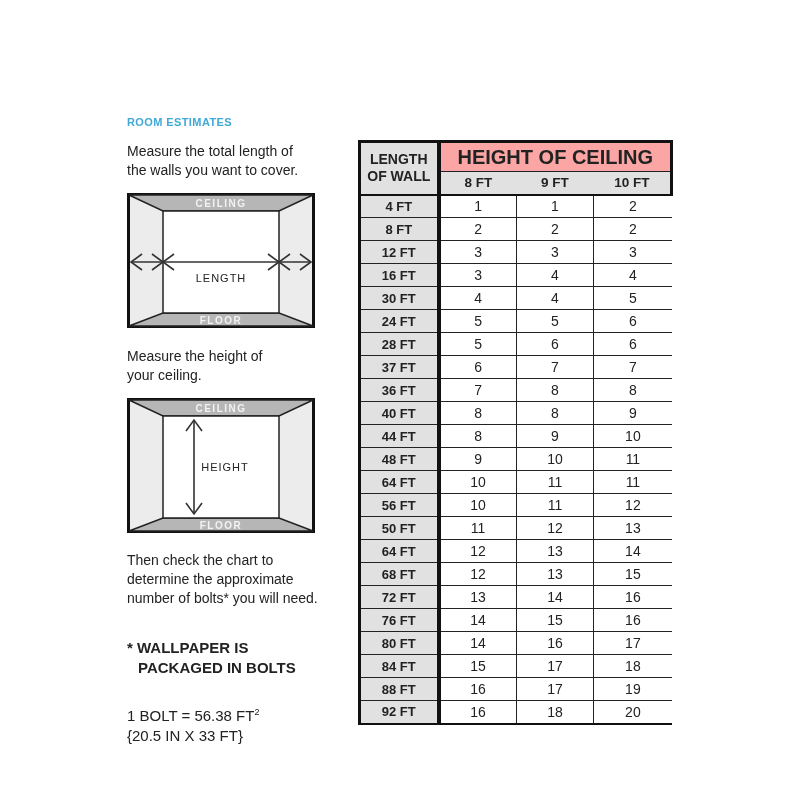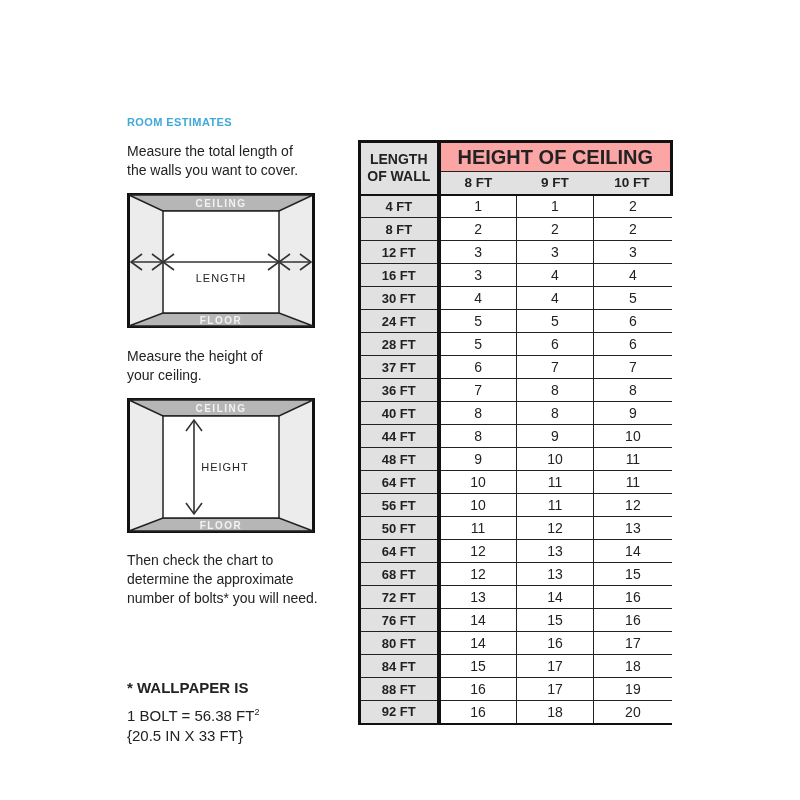--- a/index.html
+++ b/index.html
@@ -16,21 +16,21 @@
   .body-text { font-size:14px; line-height:1.35; color:#222; white-space:pre-line; }
   #p-length { position:absolute; left:127px; top:142px; }
   #p-height { position:absolute; left:127px; top:347px; }
   #p-chart  { position:absolute; left:127px; top:551px; }
 
   .diagram { position:absolute; left:127px; width:188px; height:135px; }
   #diagram-length { top:193px; }
   #diagram-height { top:398px; }
 
   .footnote { position:absolute; left:127px; top:638px; font-size:15px; font-weight:bold;
-              line-height:1.35;margin-top:40px; }
+              line-height:1.35; }
   .footnote .indent { padding-left:11px; }
   .boltinfo { position:absolute; left:127px; top:706px; font-size:15px; font-weight:normal;
               line-height:1.35; }
   .boltinfo sup { font-size:9px; }
 
   #table-heading { position:absolute; left:358px; top:116px; width:315px; text-align:center; }
 
   .bolts-table { position:absolute; left:358px; top:140px; border-collapse:collapse;
                  table-layout:fixed; width:315px; }
   .bolts-table th, .bolts-table td { text-align:center; vertical-align:middle; }
@@ -104,20 +104,21 @@
     </g>
     <text class="dim-label" x="98" y="73" text-anchor="middle">HEIGHT</text>
   </svg>
 
   <p class="body-text" id="p-chart">Then check the chart to
 determine the approximate
 number of bolts* you will need.</p>
 
   <div class="footnote">
     <div>* WALLPAPER IS</div>
+    <div class="indent">PACKAGED IN BOLTS</div>
   </div>
 
   <div class="boltinfo">
     <div><span>1 BOLT = 56.38 FT</span><sup>2</sup></div>
     <div>{20.5 IN X 33 FT}</div>
   </div>
 
 
   <table class="bolts-table">
     <thead>

